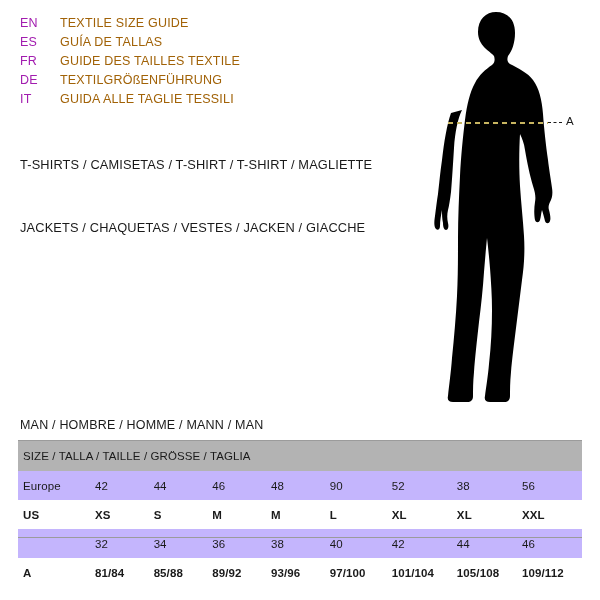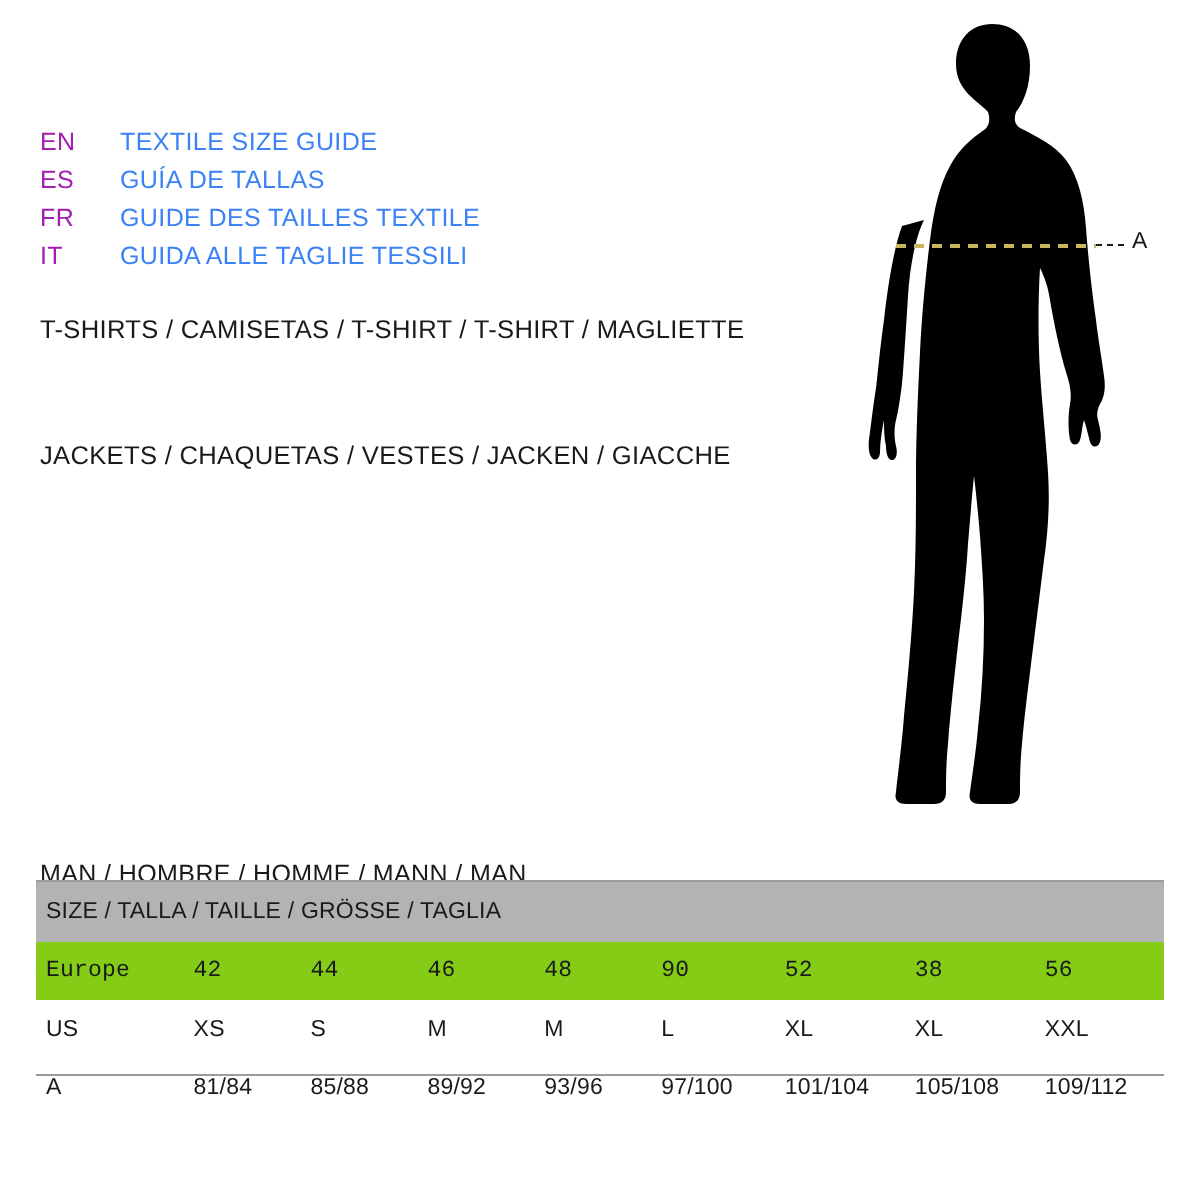--- a/index.html
+++ b/index.html
@@ -34,23 +34,22 @@
     height: 19px;
     font-size: 12.5px;
     letter-spacing: 0.2px;
   }
   .lang-code {
     width: 40px;
     flex: 0 0 40px;
     color: #a21caf;
   }
   .lang-text {
-    color: #3b82f6;
+    color: #a16207;
     white-space: nowrap;
-    margin-top: 48px;
   }
 
   
   .category-block {
     position: absolute;
     left: 20px;
     top: 111px;
     width: 420px;
   }
   .category-line {
@@ -85,21 +84,21 @@
     left: 148px;
     top: 112px;
     width: 14px;
     border-top: 1.5px dashed #1a1a1a;
   }
 
   
   .man-heading {
     position: absolute;
     left: 20px;
-    top: 430px;
+    top: 418px;
     font-size: 12.5px;
     letter-spacing: 0.2px;
     color: #1a1a1a;
     font-weight: normal;
   }
   .rule-top {
     position: absolute;
     left: 18px;
     top: 440px;
     width: 564px;
@@ -121,22 +120,22 @@
     height: 19px;
     vertical-align: middle;
     color: #1a1a1a;
     letter-spacing: 0.1px;
   }
   tr.header-row td {
     background: #b3b3b3;
     font-size: 11.5px;
     height: 20px;
   }
-  tr.shade td { background: #84cc16; font-family: Liberation Mono, monospace; }
-  tr.plain td { background: #ffffff; }
+  tr.shade td { background: #c4b5fd; }
+  tr.plain td { background: #ffffff; font-weight: bold; }
   td.label-col {
     width: 86px;
     padding-left: 4px;
   }
   td.val {
     width: 68px;
     text-align: left;
   }
   .rule-bottom {
     position: absolute;
@@ -167,20 +166,24 @@
       <span class="lang-code">EN</span>
       <span class="lang-text">TEXTILE SIZE GUIDE</span>
     </div>
     <div class="lang-row">
       <span class="lang-code">ES</span>
       <span class="lang-text">GUÍA DE TALLAS</span>
     </div>
     <div class="lang-row">
       <span class="lang-code">FR</span>
       <span class="lang-text">GUIDE DES TAILLES TEXTILE</span>
+    </div>
+    <div class="lang-row">
+      <span class="lang-code">DE</span>
+      <span class="lang-text">TEXTILGRÖßENFÜHRUNG</span>
     </div>
     <div class="lang-row">
       <span class="lang-code">IT</span>
       <span class="lang-text">GUIDA ALLE TAGLIE TESSILI</span>
     </div>
   </div>
 
   <div class="category-block">
     <div class="category-line">T-SHIRTS / CAMISETAS / T-SHIRT / T-SHIRT / MAGLIETTE</div>
     <div class="category-line">JACKETS / CHAQUETAS / VESTES / JACKEN / GIACCHE</div>
@@ -285,20 +288,31 @@
         <td class="label-col">US</td>
         <td class="val">XS</td>
         <td class="val">S</td>
         <td class="val">M</td>
         <td class="val">M</td>
         <td class="val">L</td>
         <td class="val">XL</td>
         <td class="val">XL</td>
         <td class="val">XXL</td>
       </tr>
+      <tr class="shade">
+        <td class="label-col"></td>
+        <td class="val">32</td>
+        <td class="val">34</td>
+        <td class="val">36</td>
+        <td class="val">38</td>
+        <td class="val">40</td>
+        <td class="val">42</td>
+        <td class="val">44</td>
+        <td class="val">46</td>
+      </tr>
       <tr class="plain">
         <td class="label-col">A</td>
         <td class="val">81/84</td>
         <td class="val">85/88</td>
         <td class="val">89/92</td>
         <td class="val">93/96</td>
         <td class="val">97/100</td>
         <td class="val">101/104</td>
         <td class="val">105/108</td>
         <td class="val">109/112</td>

